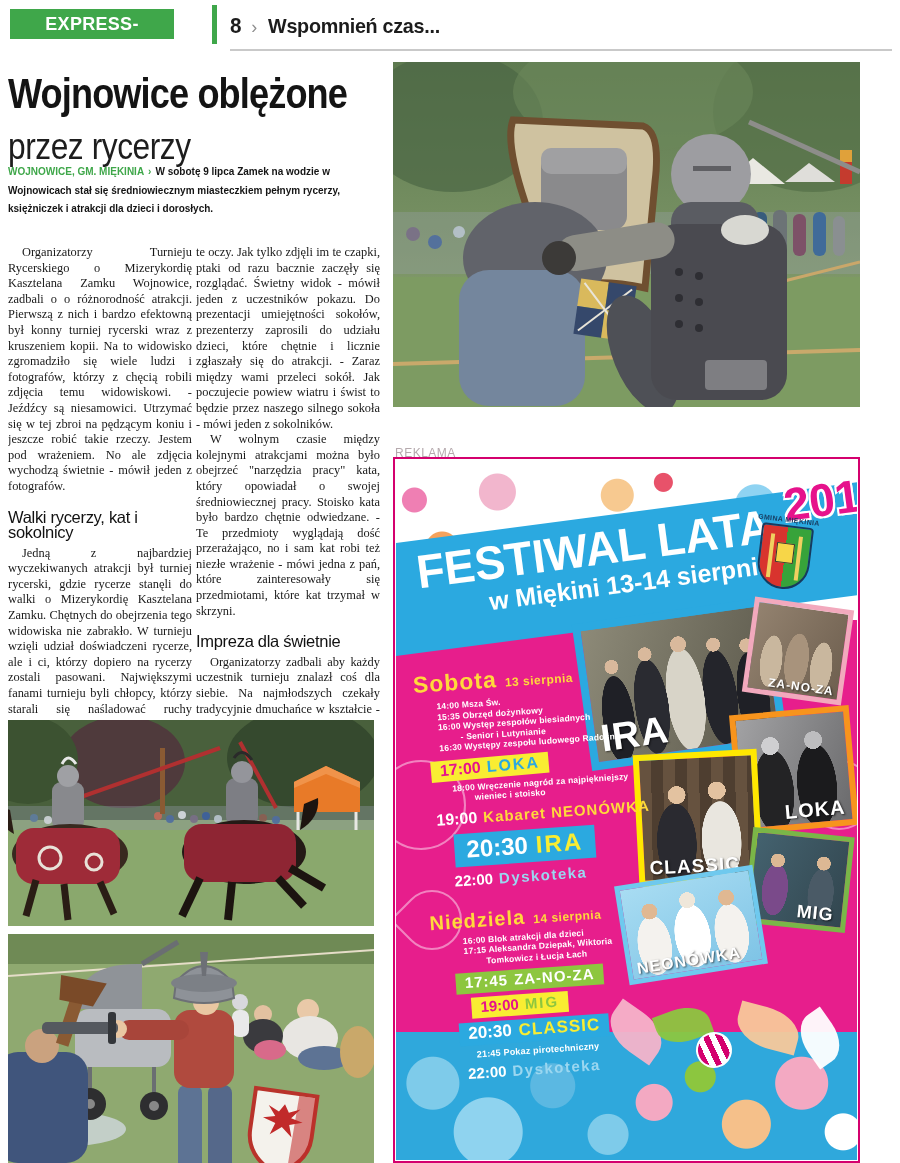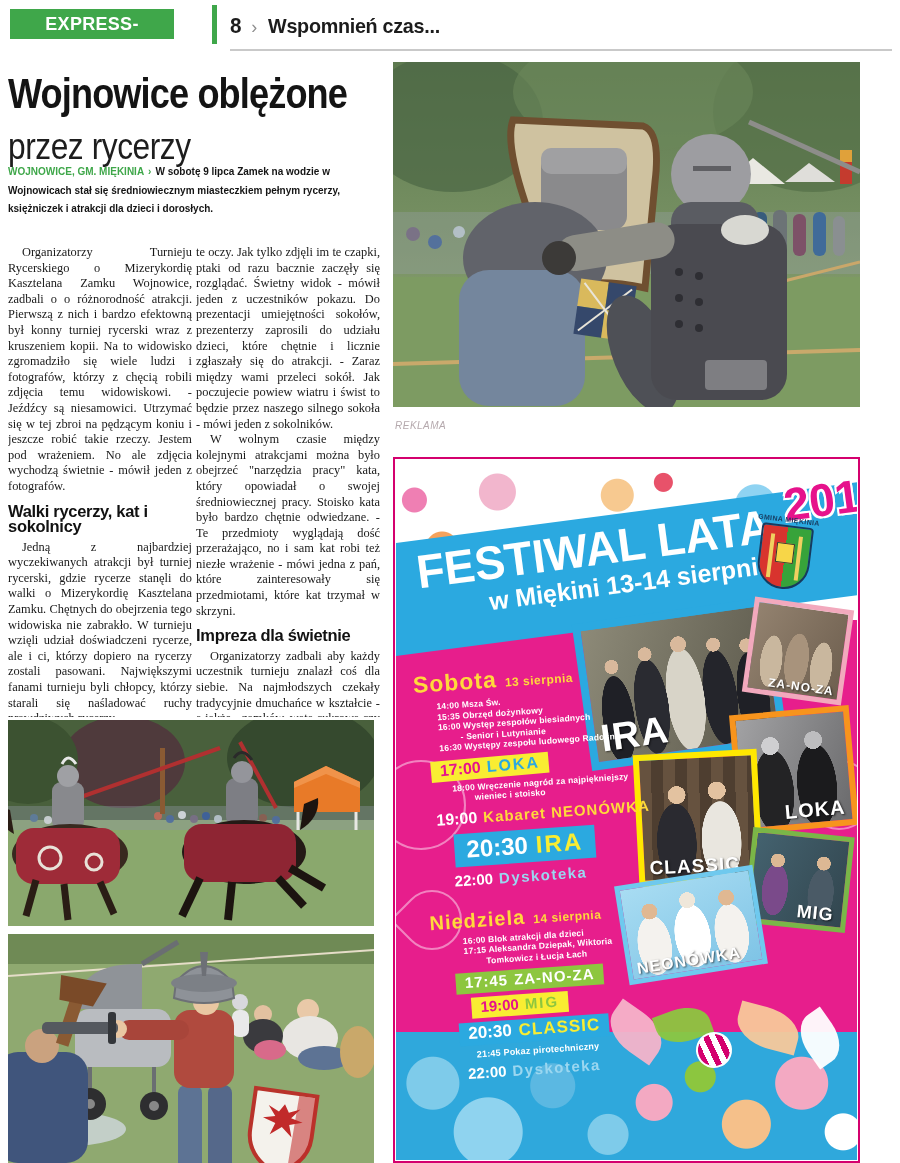--- a/index.html
+++ b/index.html
@@ -24,33 +24,33 @@
     letter-spacing:-.5px; transform:scaleX(.88); transform-origin:left; white-space:nowrap; }
   .lead { position:absolute; left:8px; top:163px; width:384px; font-size:10px; font-weight:bold;
     line-height:18.5px; color:#141414; }
   .lead .loc, .lead .mk { color:#3fa74a; }
   .lead .mk { margin:0 4px; }
   .bodycol { position:absolute; top:245px; width:184px; height:472px; overflow:hidden;
     font-family:"Liberation Serif", serif; font-size:12.4px; line-height:15.6px; text-align:justify; color:#181818; }
   .colA { left:8px; } .colB { left:196px; }
   .bodycol p { text-indent:14px; }
   .bodycol p.noindent { text-indent:0; }
-  .subhead { font-family:"Liberation Sans", sans-serif; font-weight:bold; font-size:16.5px;
-    letter-spacing:-.3px; color:#111; margin:9px 0 5px; text-align:left; text-indent:0; }
+  .subhead { font-family:"Liberation Sans", sans-serif; font-weight:normal; font-size:16.5px;
+    letter-spacing:-.3px; color:#111; margin:15px 0 5px; text-align:left; text-indent:0; }
 
   
   .ph { position:absolute; display:block; }
   .ph-joust { left:8px; top:720px; }
   .ph-kid { left:8px; top:934px; }
   .ph-main { left:393px; top:62px; }
   .caption { position:absolute; left:393px; top:407px; width:467px; height:27px; background:#dcdcdc;
     font-size:10.5px; font-weight:bold; color:#161616; padding:7px 8px 0; white-space:nowrap;
     letter-spacing:-.1px; }
   .caption span { display:inline-block; transform:scaleX(.96); transform-origin:left; }
-  .reklama { position:absolute; left:395px; top:420px; font-size:10px; color:#b5a9ad; letter-spacing:.5px;font-style:italic; }
+  .reklama { position:absolute; left:395px; top:446px; font-size:12px; color:#b5a9ad; letter-spacing:.5px; }
 
   
   .poster { position:absolute; left:393px; top:457px; width:467px; height:706px;
     border:2px solid #d4006e; background:#fff; }
   .poster-in { position:absolute; left:1px; top:1px; right:1px; bottom:1px; background:#e71e8c; overflow:hidden; }
   .p-top { position:absolute; left:0; top:0; width:100%; height:160px;
     background:
       radial-gradient(circle at 10% 55%, #f5a25c 0 16px, transparent 17px),
       radial-gradient(circle at 4% 25%, #ef7fb3 0 12px, transparent 13px),
       radial-gradient(circle at 22% 20%, #f2b6cd 0 18px, transparent 19px),

